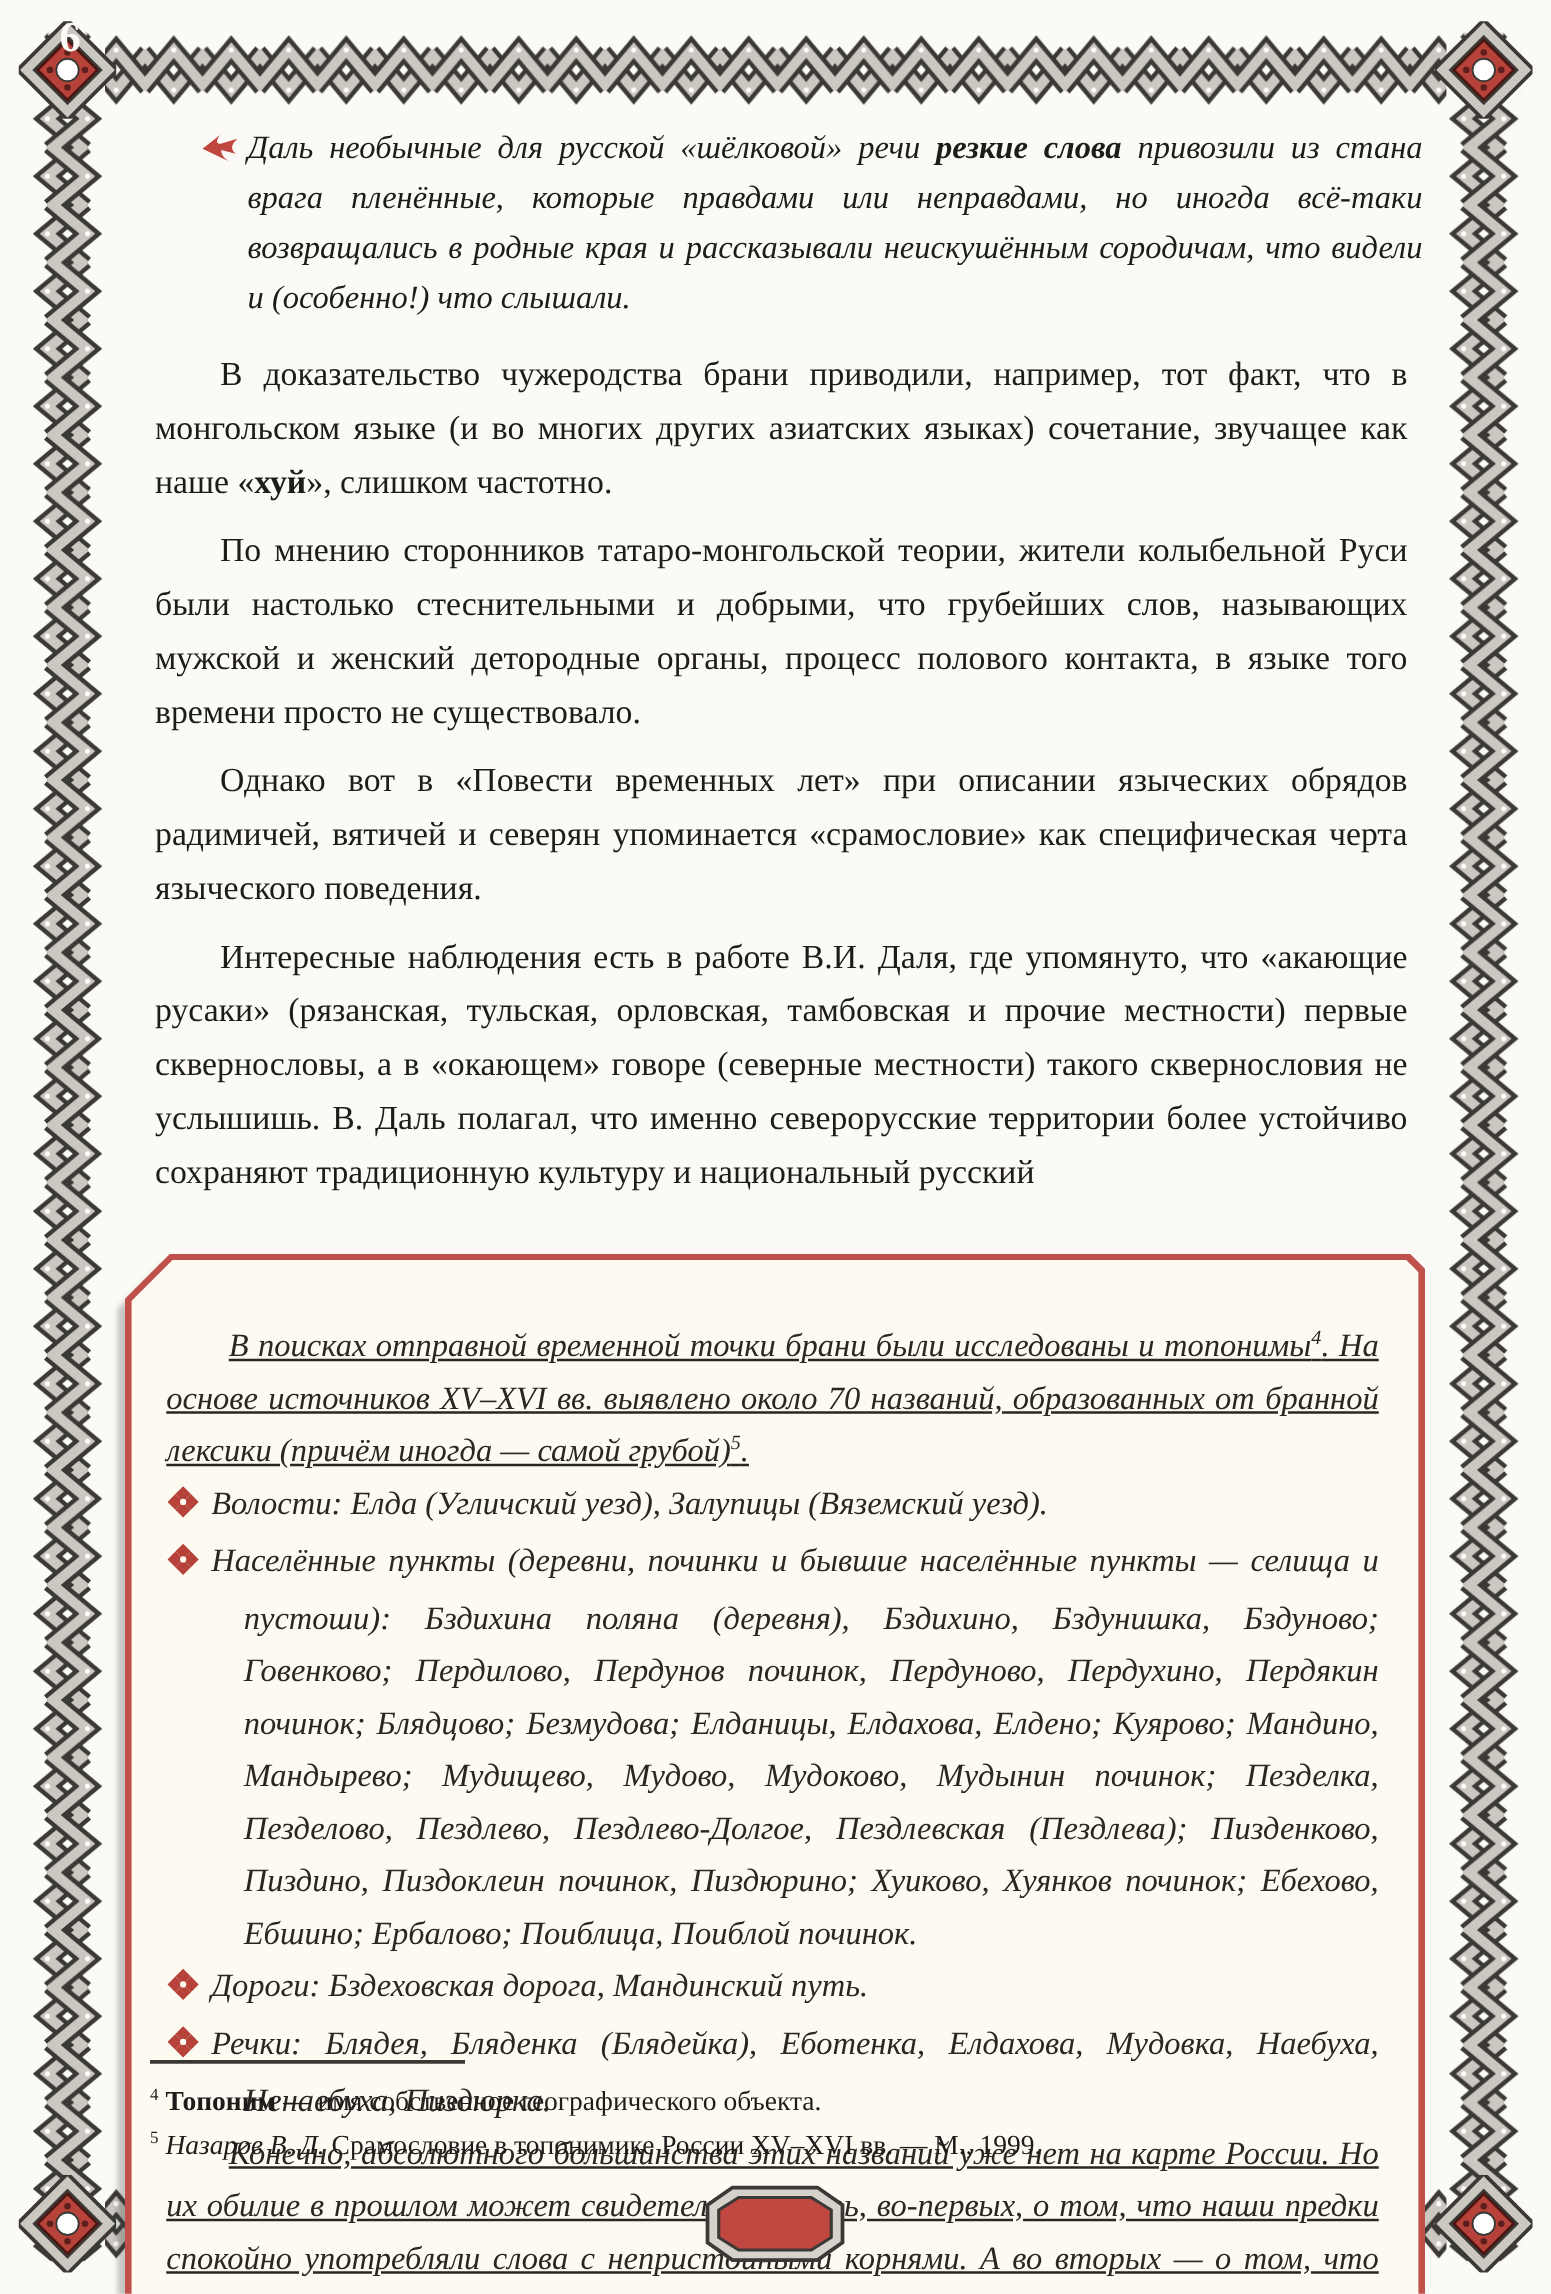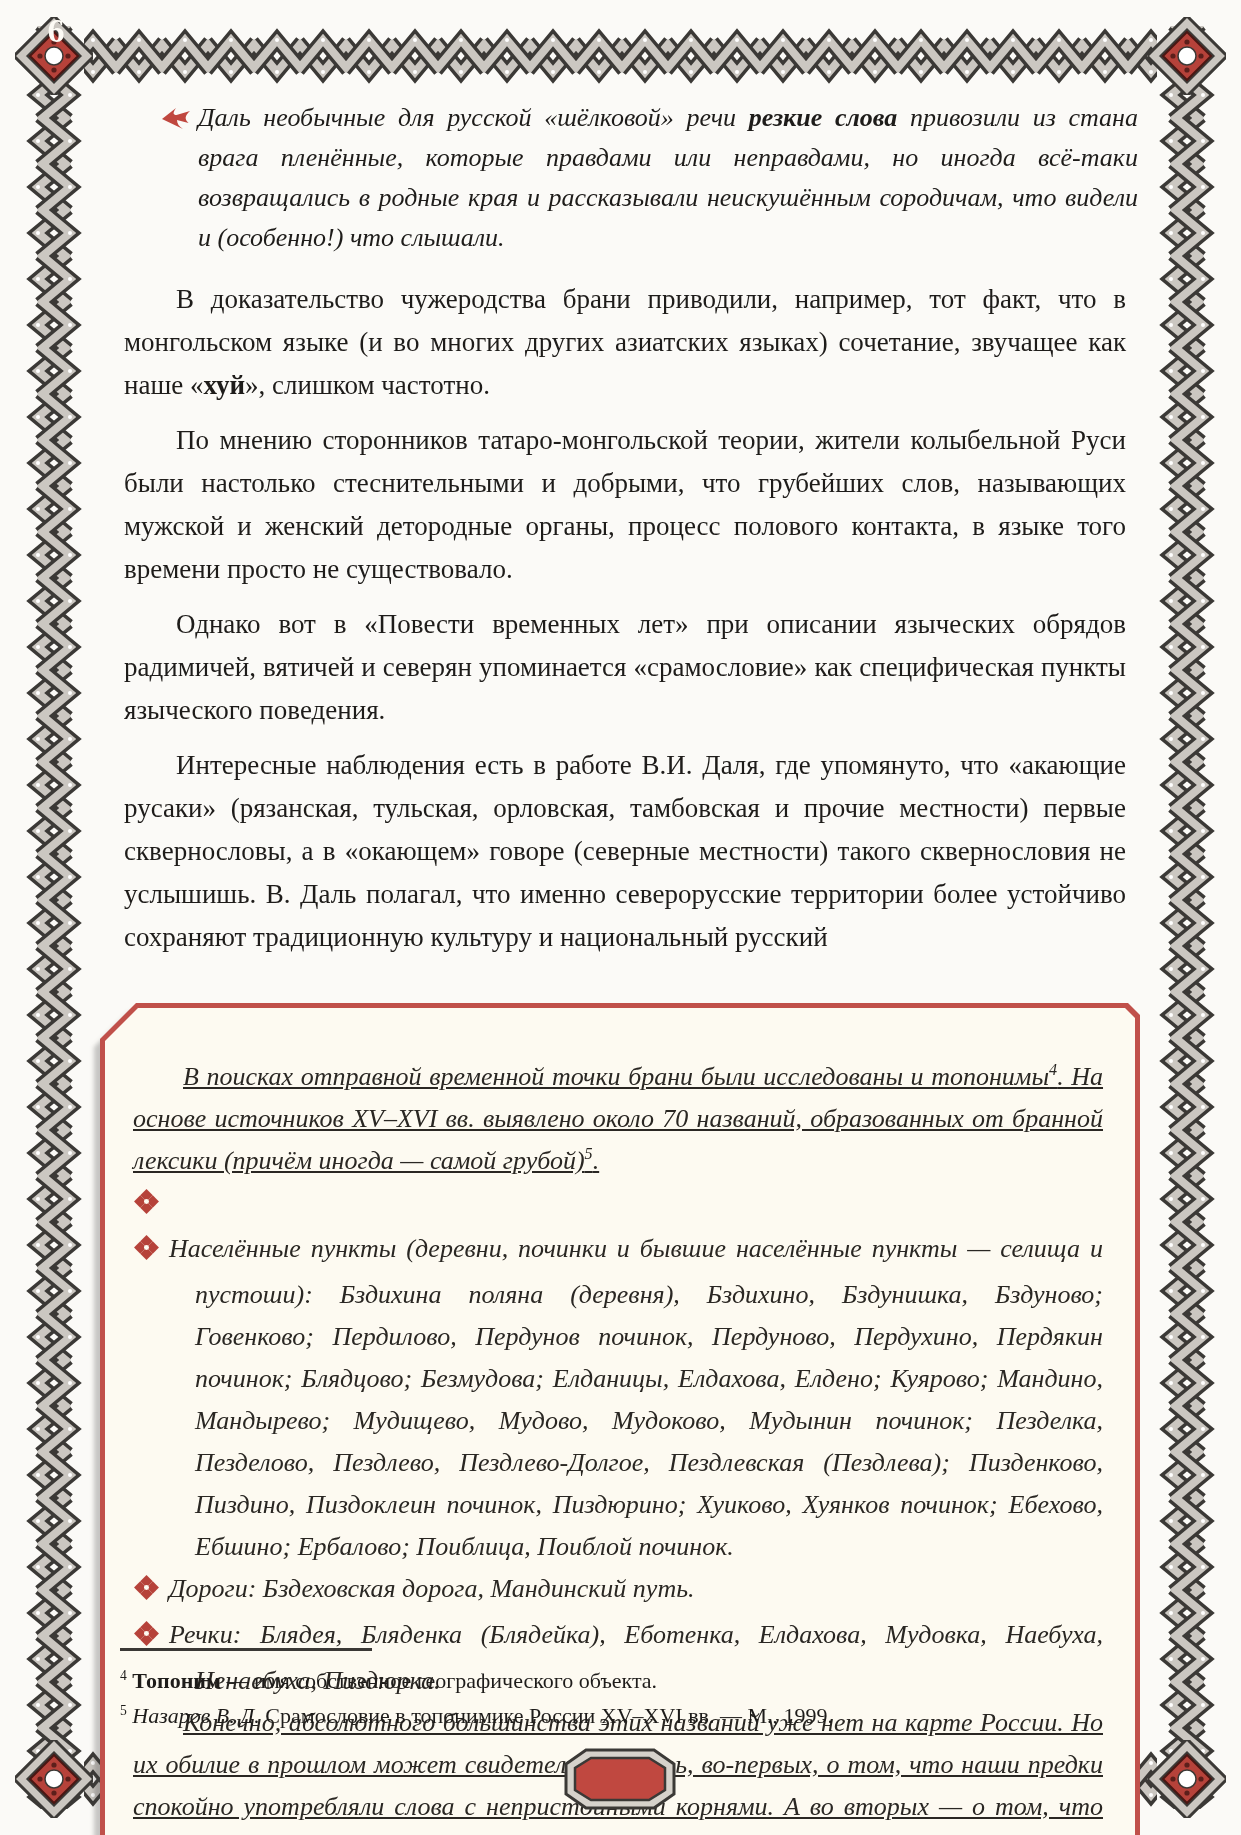--- a/index.html
+++ b/index.html
@@ -157,36 +157,36 @@
       <svg width="32" height="27" viewBox="0 0 32 27">
         <path d="M2 14 L16 3 C12.5 8 13 10 16.5 10 L30 6 C24.5 11 24.5 14 28.5 18 L17 15 C17 18.5 19 21.5 23 24 L2 14 Z" fill="#c0473f"></path>
       </svg>
     </span>
     <div class="etext"><span>Даль необычные для русской «шёлковой» речи </span><span class="b">резкие слова</span><span> привозили из стана врага пленённые, которые правдами или неправдами, но иногда всё-таки возвращались в родные края и рассказывали неискушённым сородичам, что видели и (особенно!) что слышали.</span></div>
   </div>
 
   <div class="bodytext">
     <p><span>В доказательство чужеродства брани приводили, например, тот факт, что в монгольском языке (и во многих других азиатских языках) сочетание, звучащее как наше «</span><span class="b">хуй</span><span>», слишком частотно.</span></p>
     <p>По мнению сторонников татаро-монгольской теории, жители колыбельной Руси были настолько стеснительными и добрыми, что грубейших слов, называющих мужской и женский детородные органы, процесс полового контакта, в языке того времени просто не существовало.</p>
-    <p>Однако вот в «Повести временных лет» при описании языческих обрядов радимичей, вятичей и северян упоминается «срамословие» как специфическая пункты языческого поведения.</p>
+    <p>Однако вот в «Повести временных лет» при описании языческих обрядов радимичей, вятичей и северян упоминается «срамословие» как специфическая черта языческого поведения.</p>
     <p>Интересные наблюдения есть в работе В.И. Даля, где упомянуто, что «акающие русаки» (рязанская, тульская, орловская, тамбовская и прочие местности) первые сквернословы, а в «окающем» говоре (северные местности) такого сквернословия не услышишь. В. Даль полагал, что именно северорусские территории более устойчиво сохраняют традиционную культуру и национальный русский</p>
   </div>
 
   <div class="callout-wrap">
     <div class="callout">
       <div class="callout-inner">
         <p class="intro"><span>В поисках отправной временной точки брани были исследованы и топонимы</span><sup>4</sup><span>. На основе источников XV–XVI вв. выявлено около 70 названий, образованных от бранной лексики (причём иногда — самой грубой)</span><sup>5</sup><span>.</span></p>
         <p class="bullet-item"><span class="bullet"><svg width="27" height="27" viewBox="0 0 26 26">
                 <path d="M13 1 L19 7 L13 13 L7 7 Z" fill="#b6423a"></path>
                 <path d="M13 13 L19 19 L13 25 L7 19 Z" fill="#b6423a"></path>
                 <path d="M1 13 L7 7 L13 13 L7 19 Z" fill="#b6423a" opacity="0.001"></path>
                 <path d="M7 7 L13 13 L7 19 L1 13 Z" fill="#b6423a"></path>
                 <path d="M19 7 L25 13 L19 19 L13 13 Z" fill="#b6423a"></path>
                 <circle cx="13" cy="13" r="2.4" fill="#fdfaf1"></circle>
-              </svg></span></p>
+              </svg></span><span>Волости: Елда (Угличский уезд), Залупицы (Вяземский уезд).</span></p>
         <p class="bullet-item"><span class="bullet"><svg width="27" height="27" viewBox="0 0 26 26">
                 <path d="M13 1 L19 7 L13 13 L7 7 Z" fill="#b6423a"></path>
                 <path d="M13 13 L19 19 L13 25 L7 19 Z" fill="#b6423a"></path>
                 <path d="M7 7 L13 13 L7 19 L1 13 Z" fill="#b6423a"></path>
                 <path d="M19 7 L25 13 L19 19 L13 13 Z" fill="#b6423a"></path>
                 <circle cx="13" cy="13" r="2.4" fill="#fdfaf1"></circle>
               </svg></span><span>Населённые пункты (деревни, починки и бывшие населённые пункты — селища и пустоши): Бздихина поляна (деревня), Бздихино, Бздунишка, Бздуново; Говенково; Пердилово, Пердунов починок, Пердуново, Пердухино, Пердякин починок; Блядцово; Безмудова; Елданицы, Елдахова, Елдено; Куярово; Мандино, Мандырево; Мудищево, Мудово, Мудоково, Мудынин починок; Пезделка, Пезделово, Пездлево, Пездлево-Долгое, Пездлевская (Пездлева); Пизденково, Пиздино, Пиздоклеин починок, Пиздюрино; Хуиково, Хуянков починок; Ебехово, Ебшино; Ербалово; Поиблица, Поиблой починок.</span></p>
         <p class="bullet-item"><span class="bullet"><svg width="27" height="27" viewBox="0 0 26 26">
                 <path d="M13 1 L19 7 L13 13 L7 7 Z" fill="#b6423a"></path>
                 <path d="M13 13 L19 19 L13 25 L7 19 Z" fill="#b6423a"></path>

